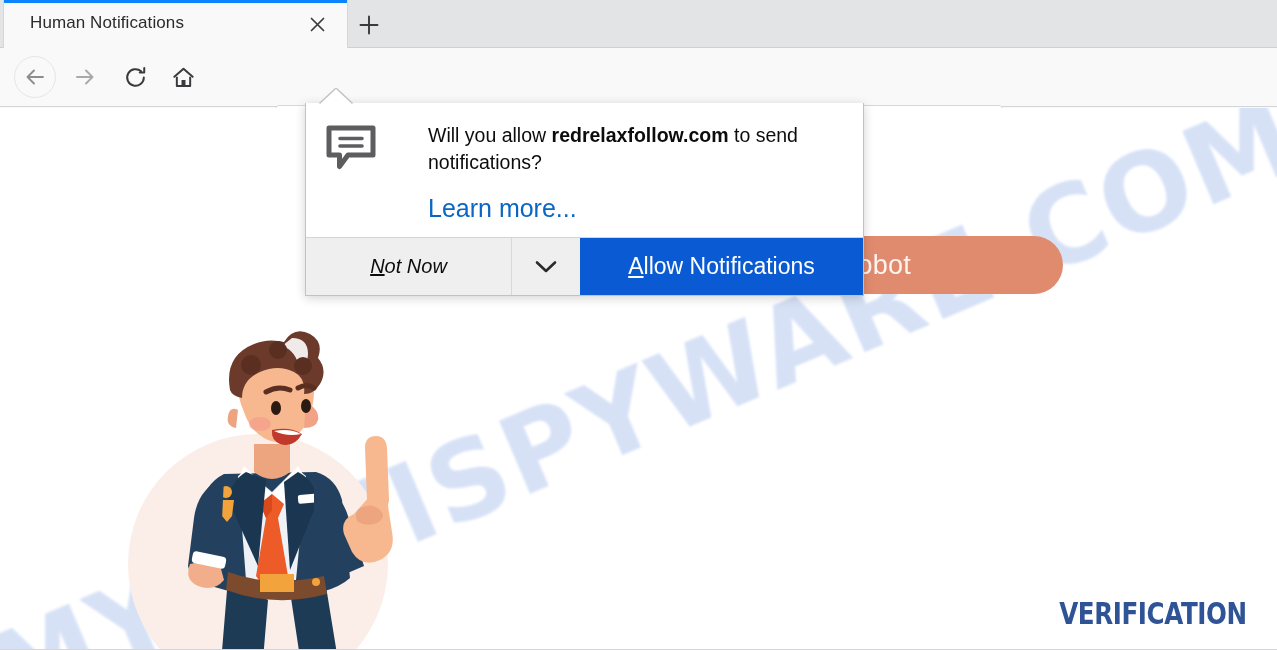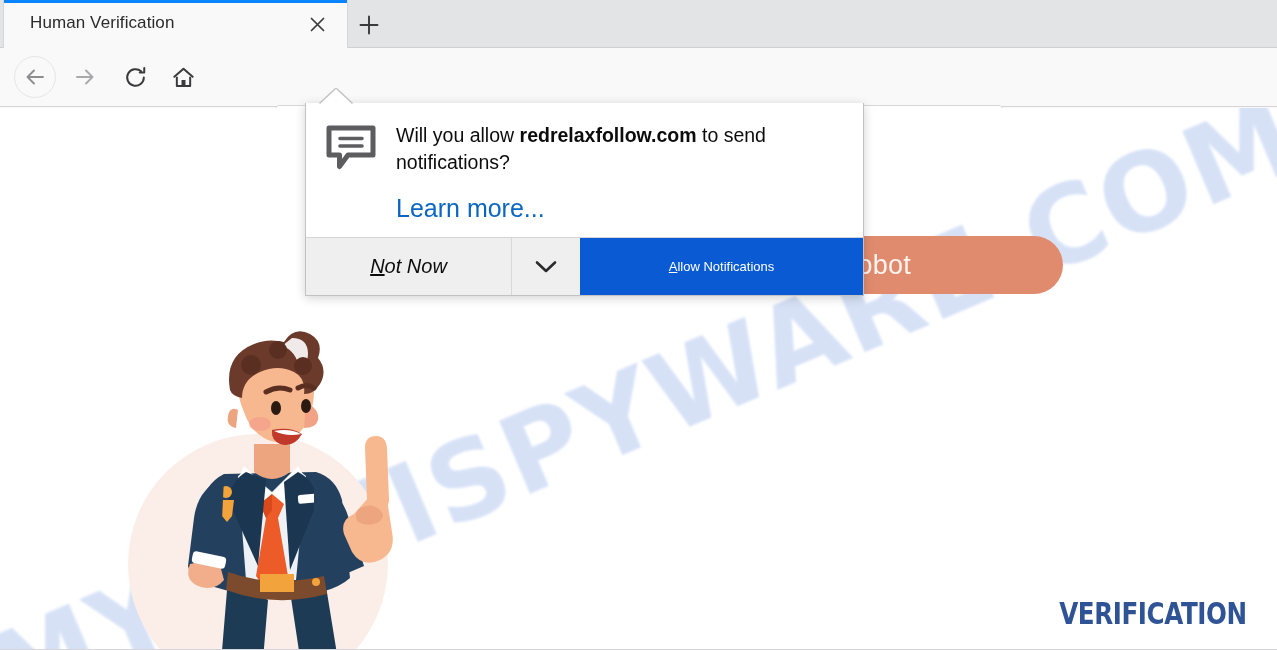--- a/index.html
+++ b/index.html
@@ -217,21 +217,21 @@
     border-bottom: 15px solid #ffffff;
     filter: drop-shadow(0 -1px 0 #c2c2c4) drop-shadow(-1px 0 0 #c2c2c4) drop-shadow(1px 0 0 #c2c2c4);
     z-index: 41;
   }
   .popup-body {
     display: flex;
     padding: 18px 20px 8px 20px;
     gap: 20px;
   }
   .popup-ic { flex: none; padding-top: 4px; }
-  .popup-txt { flex: 1; padding-top: 1px; }
+  .popup-txt { flex: 1; padding-top: 1px; margin-left: 32px; }
   .popup-q {
     font-size: 19.5px;
     line-height: 27px;
     color: #0c0c0d;
   }
   .popup-q b { font-weight: 700; }
   .learn {
     display: inline-block;
     margin-top: 18px;
     margin-bottom: 6px;
@@ -259,34 +259,34 @@
     width: 68px;
     display: flex; align-items: center; justify-content: center;
     background: #efefef;
     cursor: pointer;
   }
   .btn-allow {
     width: 283px;
     display: flex; align-items: center; justify-content: center;
     background: #0a5bd3;
     color: #ffffff;
-    font-size: 13px;
+    font-size: 23px;
     cursor: pointer;
   }
   .btn-allow u { text-decoration: underline; }
 </style>
 </head>
 <body>
 
 <div id="app">
 
   <div class="tabstrip">
     <div class="tab-active">
       <div class="tab-topline"></div>
-      <div class="tab-title">Human Verification</div>
+      <div class="tab-title">Human Notifications</div>
       <div class="tab-close">
         <svg width="19" height="19" viewBox="0 0 19 19">
           <path d="M3.5 3.5 L15.5 15.5 M15.5 3.5 L3.5 15.5" stroke="#3a3a3c" stroke-width="1.7" fill="none" stroke-linecap="round"></path>
         </svg>
       </div>
     </div>
     <div class="newtab">
       <svg width="24" height="24" viewBox="0 0 24 24">
         <path d="M12 3.5 V20.5 M3.5 12 H20.5" stroke="#3a3a3c" stroke-width="1.9" stroke-linecap="round"></path>
       </svg>

